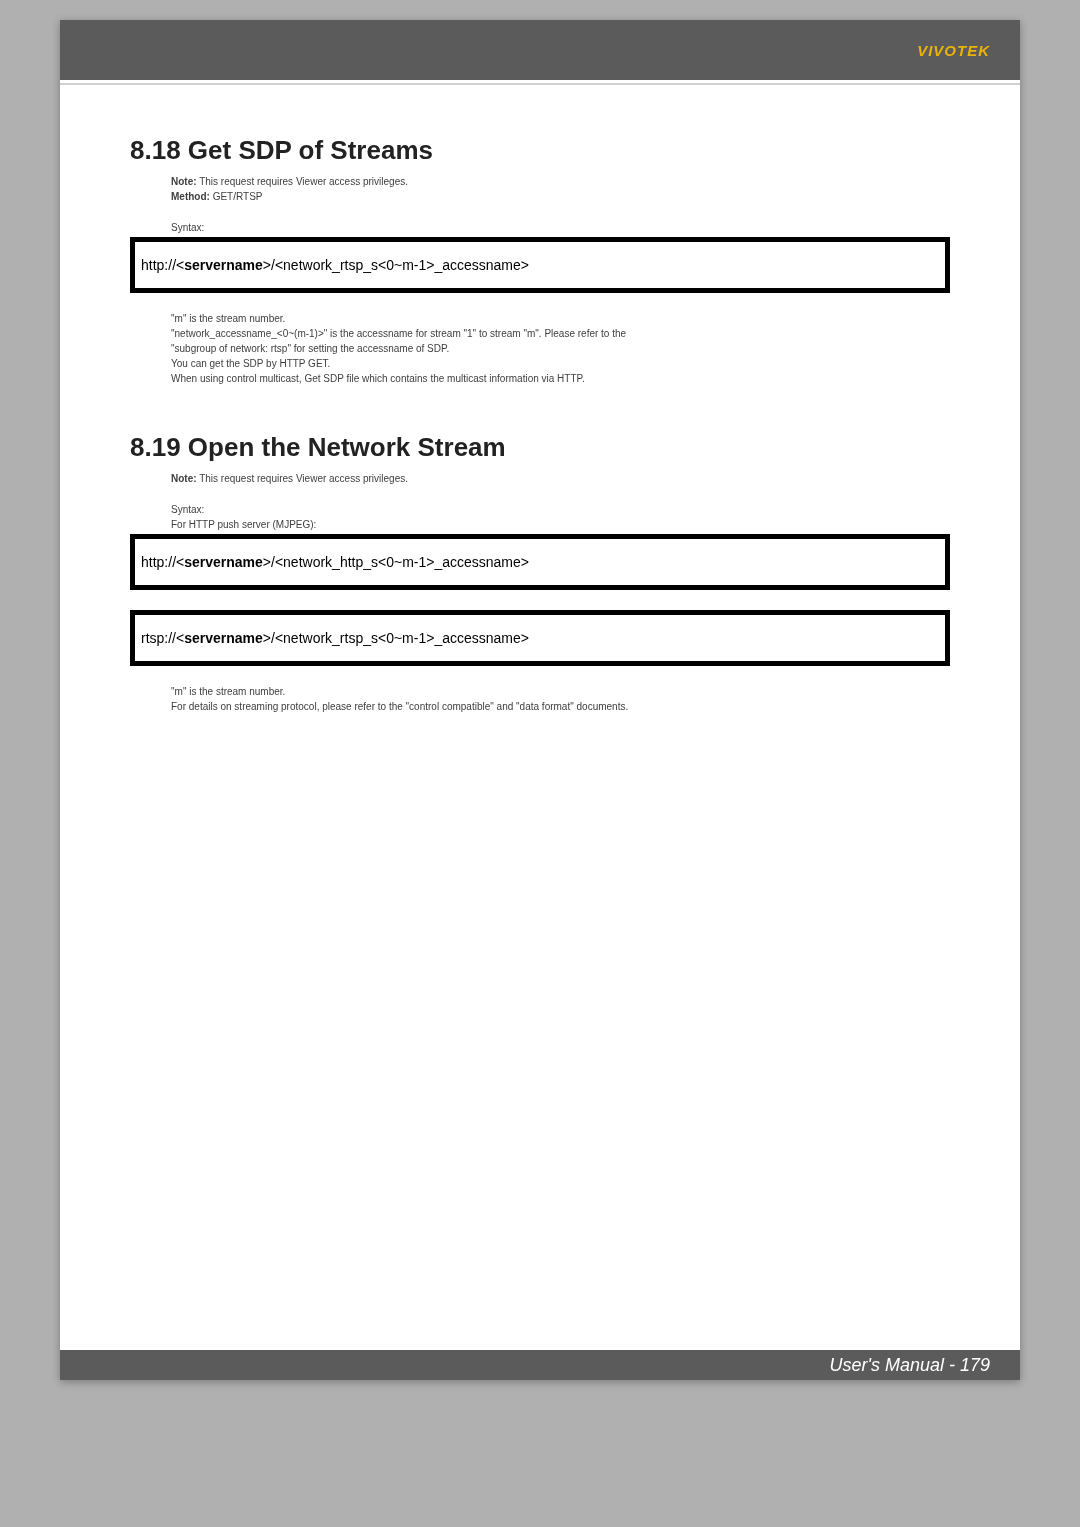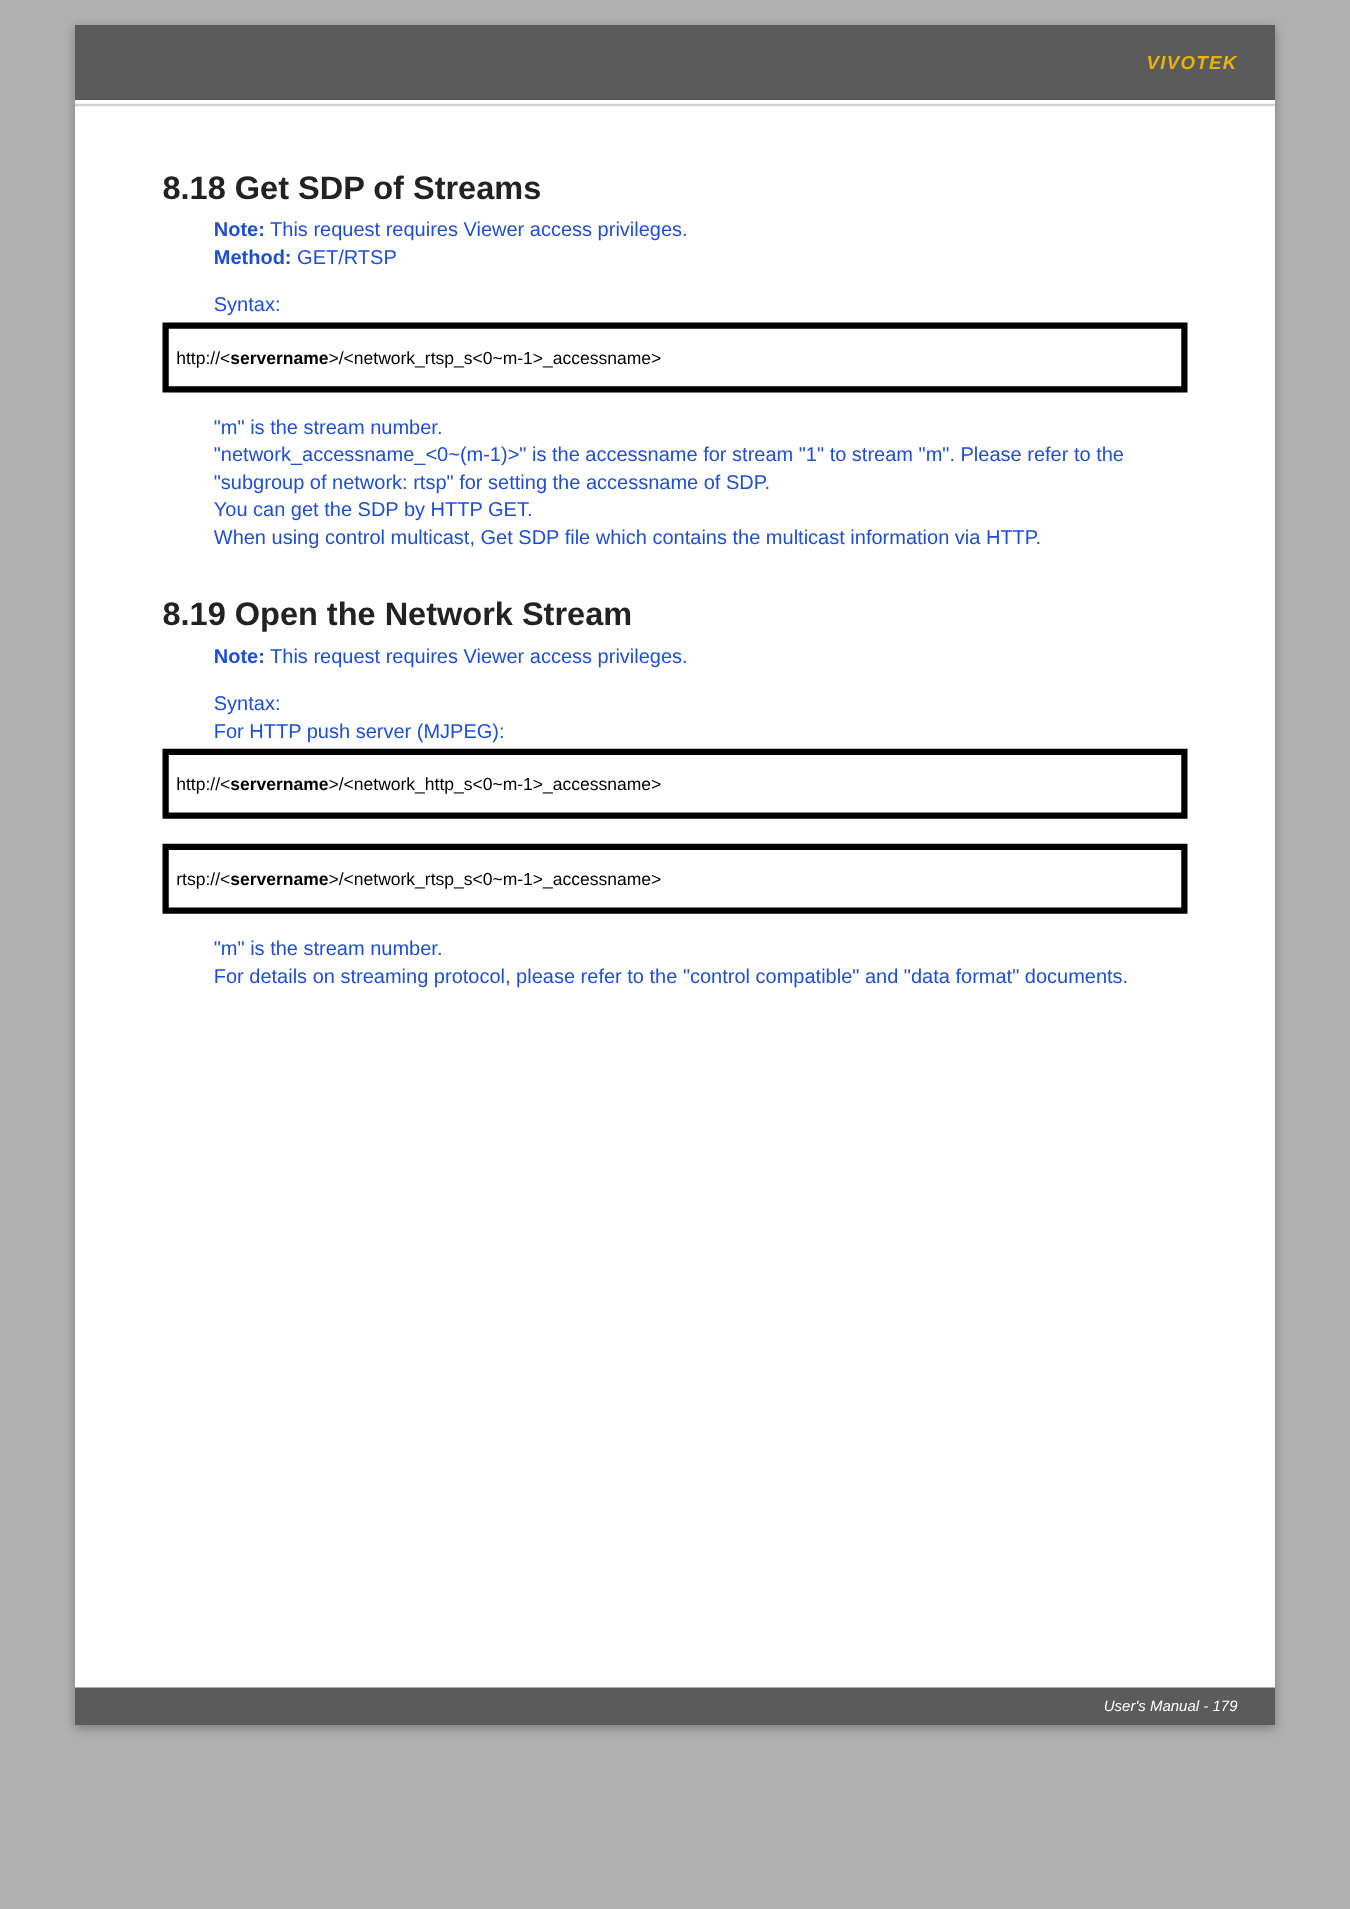--- a/index.html
+++ b/index.html
@@ -35,42 +35,42 @@
   .content {
     padding: 30px 70px 20px 70px;
   }
   h2.section-title {
     font-size: 26px;
     font-weight: bold;
     color: #222;
     margin: 20px 0 10px 0;
   }
   .line {
-    font-size: 16px;
-    color: #1d4ed8;
+    font-size: 10px;
+    color: #404040;
     margin: 4px 0;
     white-space: nowrap;
     padding-left: 41px;
   }
   .bold-label { font-weight: bold; }
   .code-box {
     border: 5px solid #000000;
     padding: 15px 6px;
     font-size: 14px;
     margin: 4px 0;
   }
   .sv { font-weight: bold; }
   .footer {
     position: absolute;
     bottom: 0; left: 0; right: 0;
     height: 30px;
     background: #5b5b5b;
     color: #fff;
     font-style: italic;
-    font-size: 12px;
+    font-size: 18px;
     display: flex;
     justify-content: flex-end;
     align-items: center;
     padding-right: 30px;
   }
   .spacer { height: 12px; }
 </style>
 </head>
 <body>
 
@@ -99,21 +99,21 @@
       <span>http://&lt;</span><span class="sv">servername</span><span>&gt;/&lt;network_rtsp_s&lt;0~m-1&gt;_accessname&gt;</span>
     </div>
 
     <div class="spacer"></div>
     <div class="line">"m" is the stream number.</div>
     <div class="line">"network_accessname_&lt;0~(m-1)&gt;" is the accessname for stream "1" to stream "m". Please refer to the</div>
     <div class="line">"subgroup of network: rtsp" for setting the accessname of SDP.</div>
     <div class="line">You can get the SDP by HTTP GET.</div>
     <div class="line">When using control multicast, Get SDP file which contains the multicast information via HTTP.</div>
 
-    <h2 class="section-title" style="margin-top:36px;">8.19 Open the Network Stream</h2>
+    <h2 class="section-title" style="margin-top:48px;">8.19 Open the Network Stream</h2>
 
     <div class="line">
       <span class="bold-label">Note:</span>
       <span>This request requires Viewer access privileges.</span>
     </div>
 
     <div class="spacer"></div>
     <div class="line">Syntax:</div>
     <div class="line">For HTTP push server (MJPEG):</div>
     <div class="code-box">

